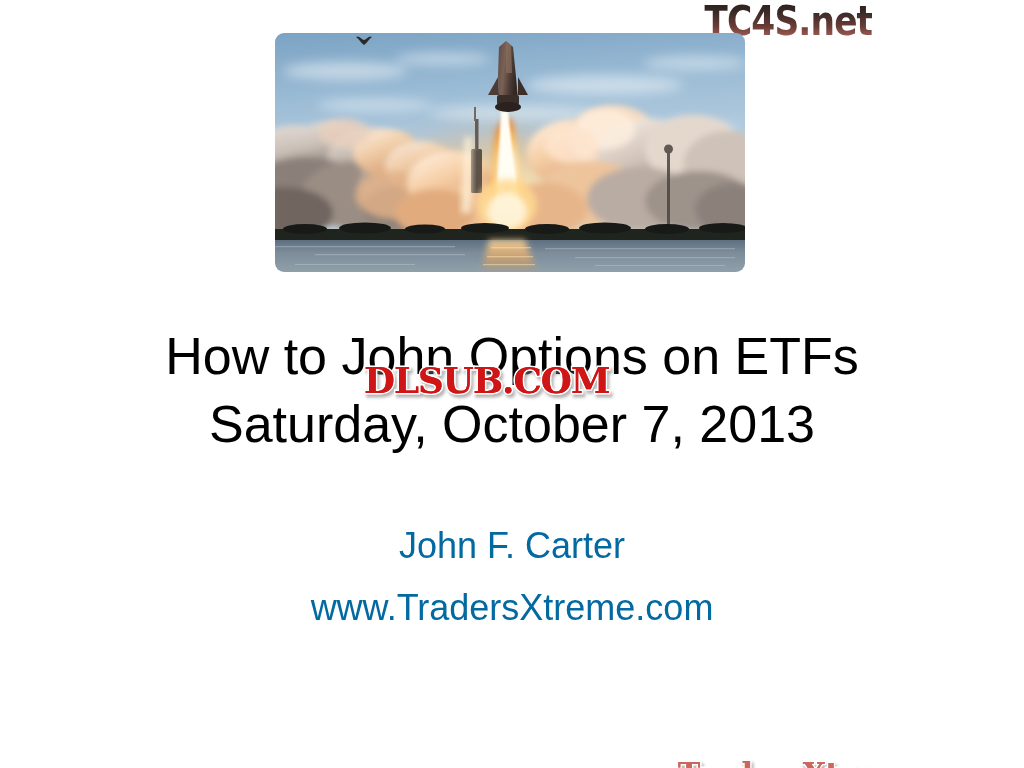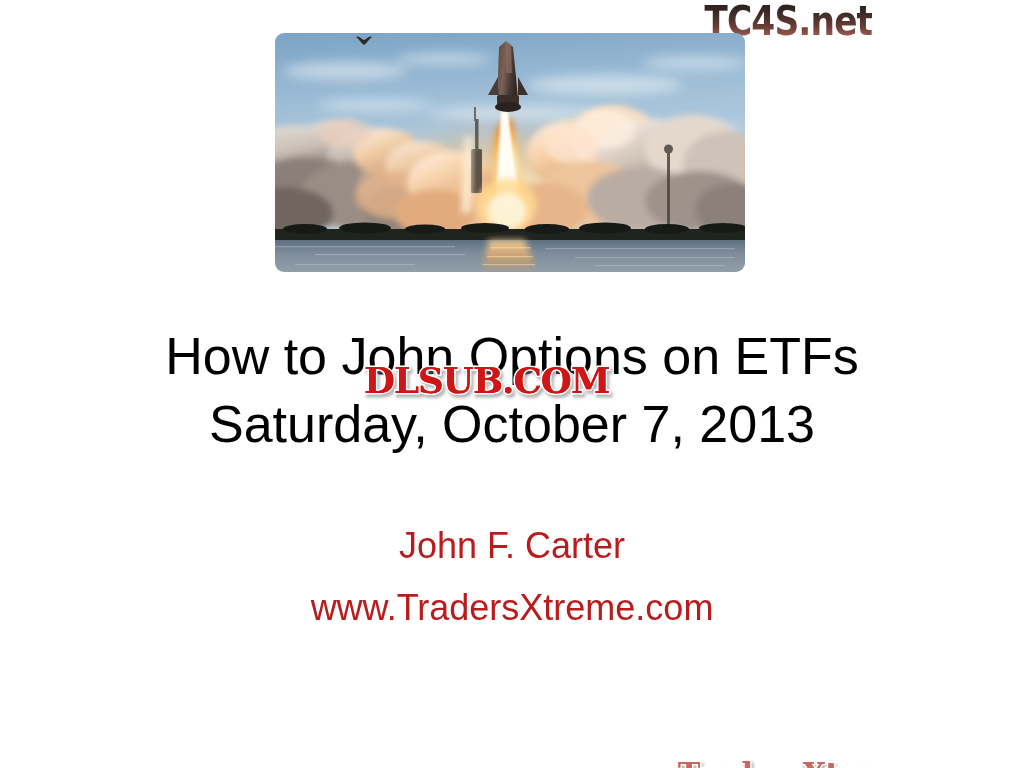--- a/index.html
+++ b/index.html
@@ -84,21 +84,21 @@
     position: absolute;
     left: 0;
     top: 515px;
     width: 1024px;
     text-align: center;
   }
   .subtitle-line {
     font-family: "Liberation Sans", sans-serif;
     font-size: 36px;
     line-height: 62px;
-    color: #b91c1c;
+    color: #0369a1;
     font-weight: normal;
     white-space: nowrap;
   }
 
   
   #dlsub-watermark {
     position: absolute;
     left: 364px;
     top: 360px;
     font-family: "DejaVu Serif", serif;

